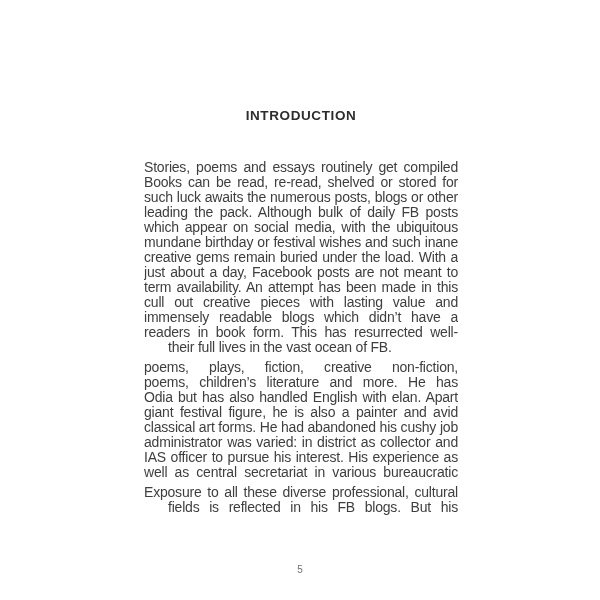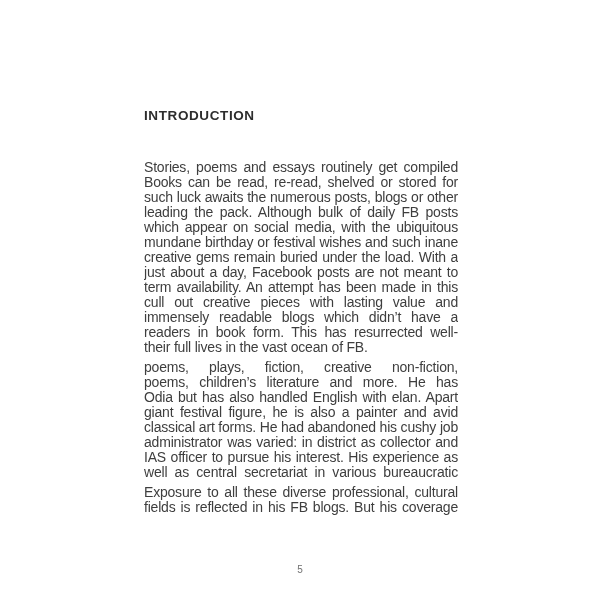--- a/index.html
+++ b/index.html
@@ -16,20 +16,21 @@
     overflow:hidden;
   }
   .page{
     position:relative;
     width:600px;height:600px;
     background:var(--bg);
   }
   .title{
     position:absolute;
     top:108px;left:144px;width:314px;
+    text-align:center;
     font-size:13.5px;
     font-weight:bold;
     letter-spacing:0.6px;
     color:var(--title);
     margin:0;
   }
   .content{
     position:absolute;
     top:160px;left:144px;width:314px;
     font-size:14px;
@@ -41,20 +42,21 @@
     margin:0 0 5px 0;
   }
   .ln{
     text-align:justify;
     text-align-last:justify;
     height:15px;
     overflow:hidden;
   }
   .ln-last{
     text-align-last:left;
+    margin-left:24px;
   }
   .pageno{
     position:absolute;
     top:564px;left:0;width:600px;
     text-align:center;
     font-size:10px;
     color:var(--pageno);
   }
 </style>
 </head>

